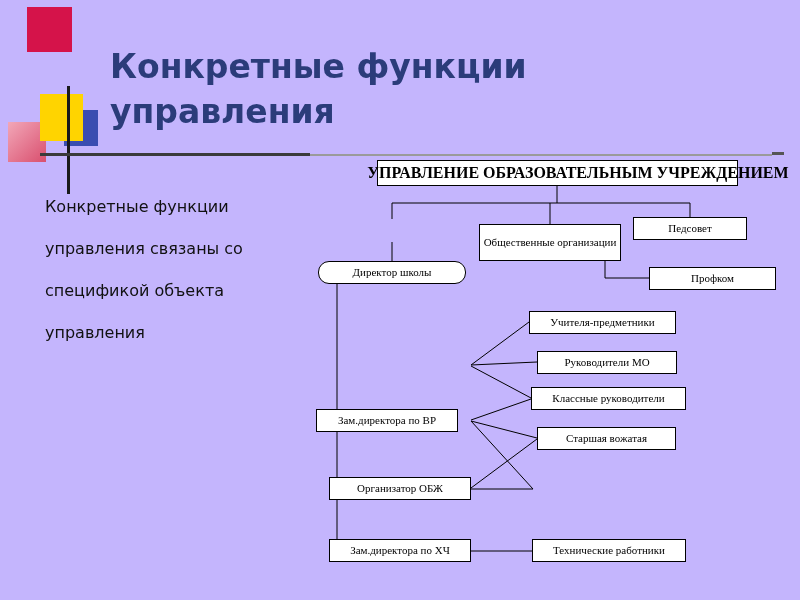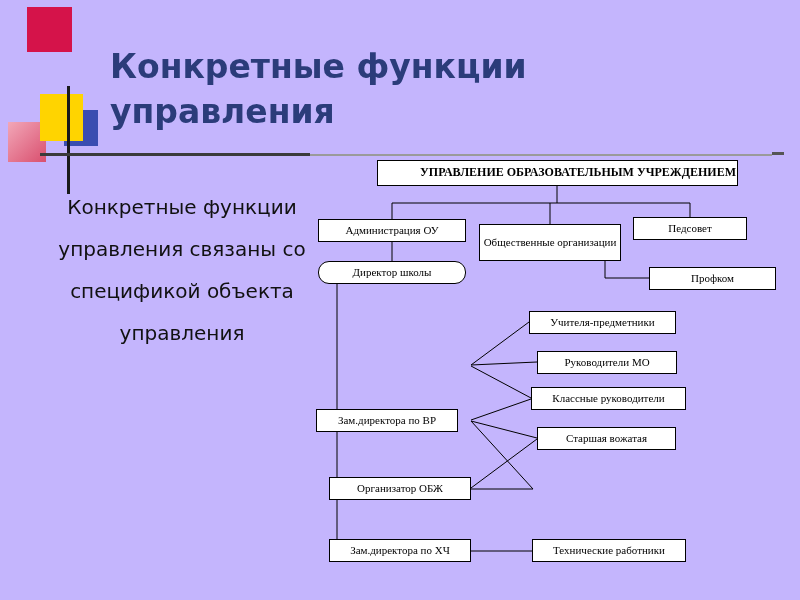--- a/index.html
+++ b/index.html
@@ -35,24 +35,24 @@
     width: 470px;
     margin: 0;
     font-size: 33px;
     font-weight: bold;
     line-height: 1.35;
     color: var(--title_text, #2b3c7a);
     z-index: 4;
   }
   .body-text {
     position: absolute;
-    left: 52px; top: 186px;
+    left: 45px; top: 186px;
     width: 260px;
-    text-align: center;
-    font-size: 20px;
+    text-align: left;
+    font-size: 16px;
     line-height: 42px;
     color: var(--body_text, #111111);
     z-index: 4;
   }
 
   
   .connectors {
     position: absolute;
     left: 0; top: 0;
     width: 800px; height: 600px;
@@ -74,21 +74,21 @@
     text-align: center;
     padding: 1px 3px;
     font-family: "Liberation Serif", "DejaVu Serif", serif;
     font-size: 11px;
     line-height: 1.3;
     color: #000000;
     z-index: 2;
   }
   .obox.root {
     font-weight: bold;
-    font-size: 12px;
+    font-size: 16px;
     white-space: nowrap;
     padding-left: 44px;
   }
 </style>
 </head>
 <body>
 
 <div class="slide">
 
   <div class="sq sq-red"></div>
@@ -118,21 +118,20 @@
     <line x1="471" y1="420" x2="531" y2="399"></line>
     <line x1="471" y1="421" x2="537" y2="438"></line>
     <line x1="471" y1="421" x2="533" y2="489"></line>
     <line x1="471" y1="488" x2="537" y2="439"></line>
     <line x1="471" y1="489" x2="533" y2="489"></line>
     <line x1="471" y1="551" x2="532" y2="551"></line>
   </svg>
 
   <div class="obox root" style="left:377px;top:160px;width:361px;height:26px;">УПРАВЛЕНИЕ ОБРАЗОВАТЕЛЬНЫМ УЧРЕЖДЕНИЕМ</div>
 
-  <div class="obox" style="left:318px;top:219px;width:148px;height:23px;">Администрация ОУ</div>
   <div class="obox" style="left:479px;top:224px;width:142px;height:37px;">Общественные организации</div>
   <div class="obox" style="left:633px;top:217px;width:114px;height:23px;">Педсовет</div>
 
   <div class="obox" style="left:318px;top:261px;width:148px;height:23px;border-radius:11px;">Директор школы</div>
   <div class="obox" style="left:649px;top:267px;width:127px;height:23px;">Профком</div>
 
   <div class="obox" style="left:316px;top:409px;width:142px;height:23px;">Зам.директора по ВР</div>
   <div class="obox" style="left:329px;top:477px;width:142px;height:23px;">Организатор ОБЖ</div>
   <div class="obox" style="left:329px;top:539px;width:142px;height:23px;">Зам.директора по ХЧ</div>
 

